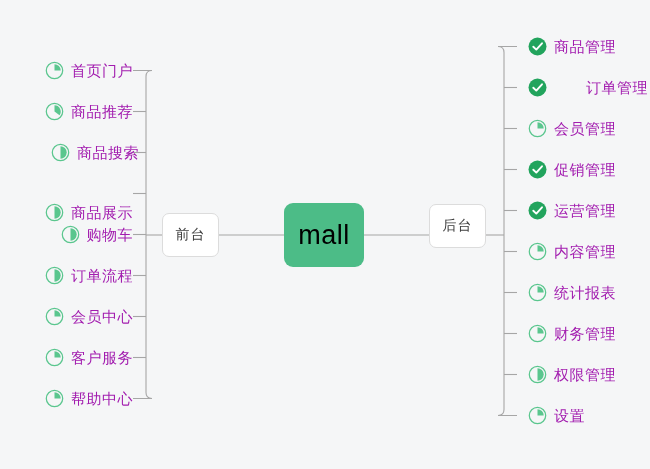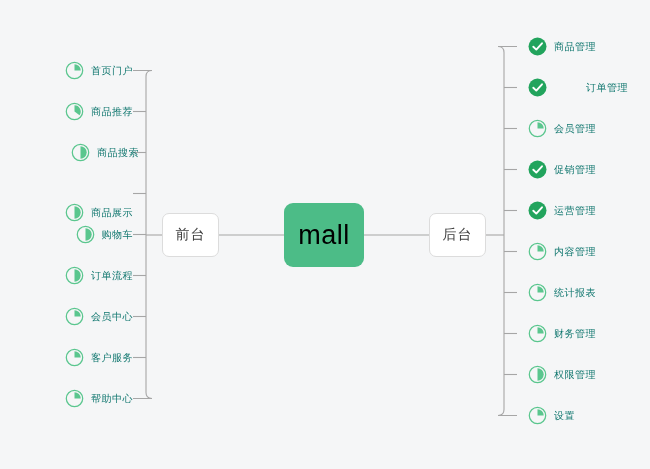--- a/index.html
+++ b/index.html
@@ -21,22 +21,22 @@
   .leaf{
     position:absolute;
     display:flex;
     align-items:center;
     height:24px;
     white-space:nowrap;
   }
   .leaf.left{flex-direction:row;justify-content:flex-end;}
   .leaf.right{flex-direction:row;justify-content:flex-start;}
   .leaf .label{
-    font-size:10px;
-    color:#0f766e;
+    font-size:15px;
+    color:#a21caf;
     letter-spacing:0.5px;
     line-height:24px;
     text-align:center;
   }
   .leaf.left .label{margin-left:7px;}
   .leaf.right .label{margin-left:7px;}
 
   .ic{width:19px;height:19px;flex:0 0 19px;display:block;}
 
   
@@ -91,21 +91,21 @@
       <line x1="364" y1="235" x2="429" y2="235"></line>
     </svg>
 
   <div class="rootnode" style="left:284px;top:203px;width:80px;height:64px;">
     <span>mall</span>
   </div>
 
   <div class="boxnode" style="left:162px;top:213px;width:57px;height:44px;">
     <span>前台</span>
   </div>
-  <div class="boxnode" style="left:429px;top:213px;width:57px;height:44px;align-items:center;">
+  <div class="boxnode" style="left:429px;top:204px;width:57px;height:44px;align-items:center;">
     <span>后台</span>
   </div>
 
   <div id="left-leaves">
       <div class="leaf left" style="left: 10px; width: 123px; top: 58.5px;">
         <span>
           <svg class="ic" viewBox="0 0 19 19" xmlns="http://www.w3.org/2000/svg">
     <circle cx="9.5" cy="9.5" r="8.2" fill="none" stroke="#5ac68e" stroke-width="1.25"></circle>
     <path d="M 9.5 9.5 L 9.5 3.3 A 6.2 6.2 0 0 1 15.70 9.50 Z" fill="#5ac68e"></path>
           </svg>

